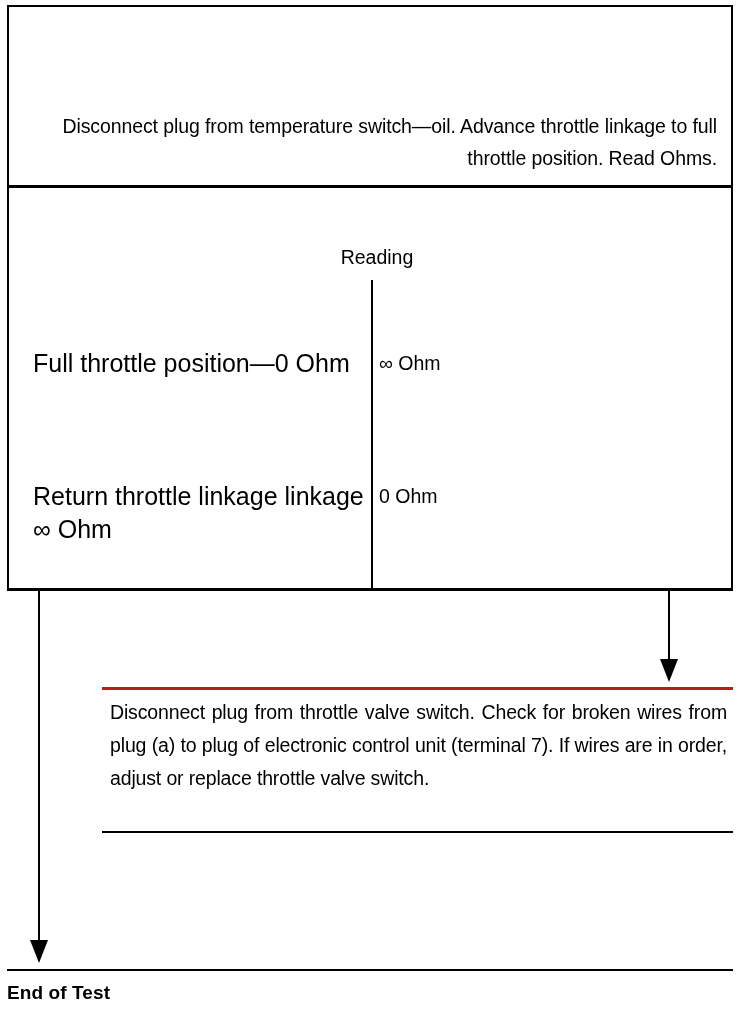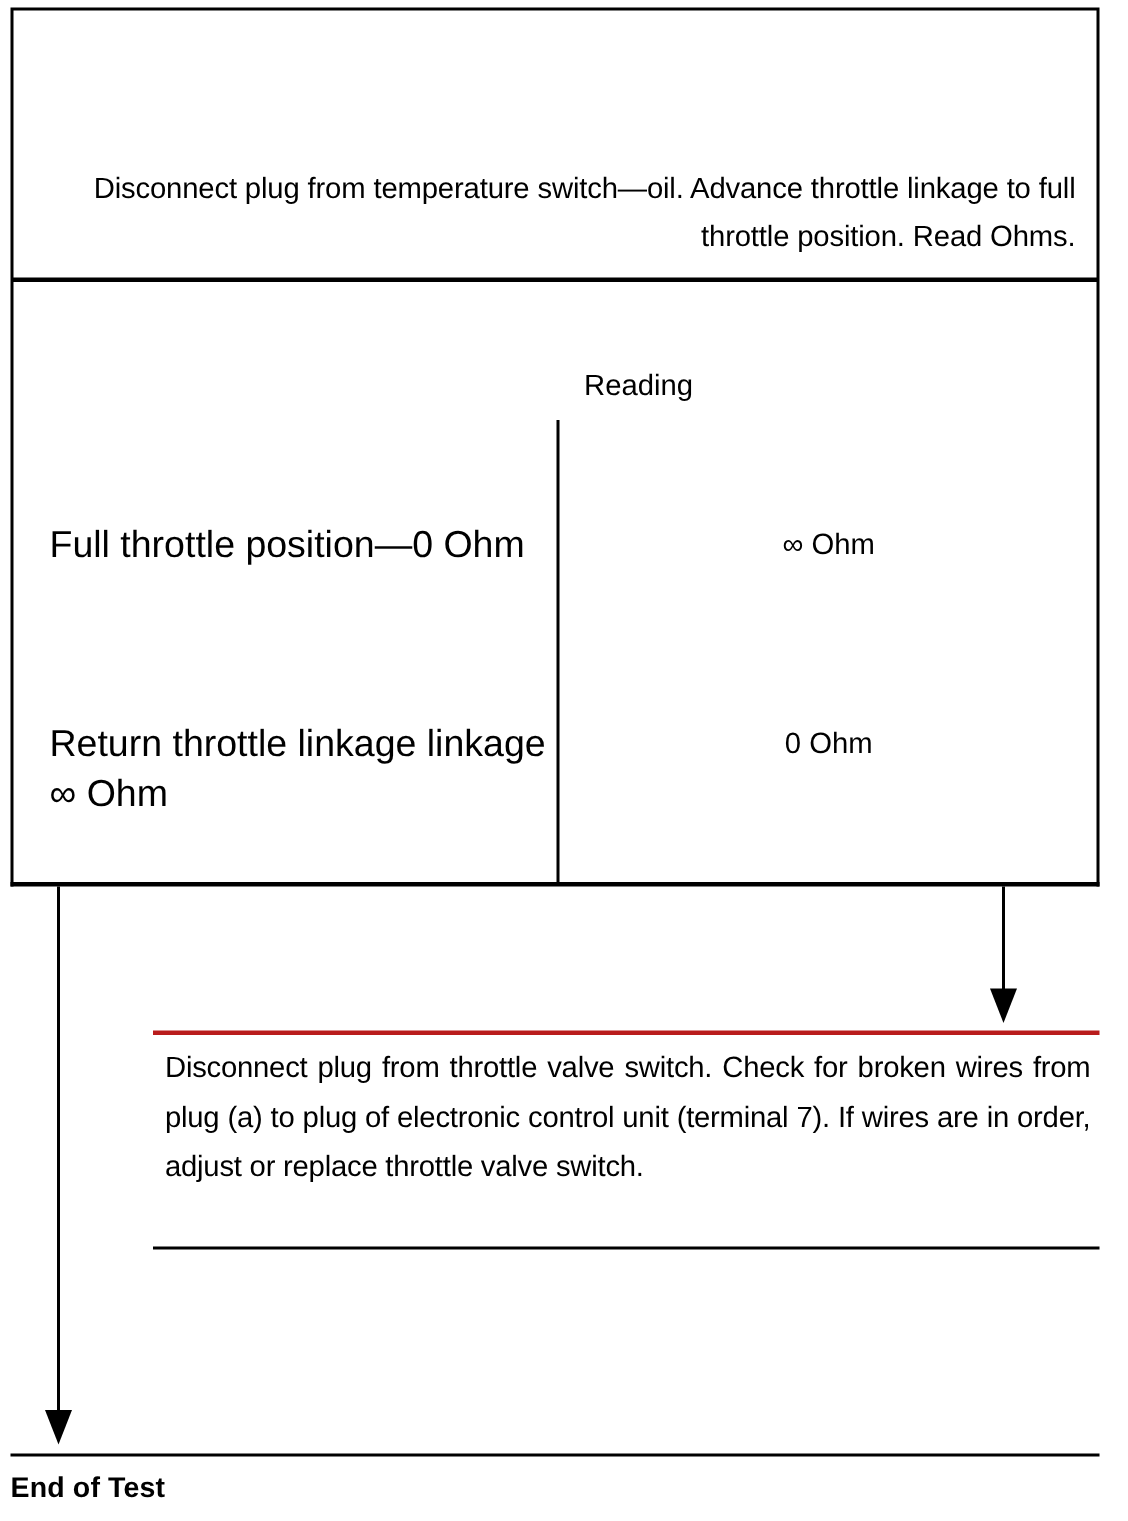--- a/index.html
+++ b/index.html
@@ -56,21 +56,21 @@
     border-top: none;
     border-bottom-width: 3px;
     box-sizing: border-box;
     background: #fff;
   }
   .reading-header {
     position: absolute;
     left: 283px;
     top: 57px;
     width: 170px;
-    text-align: right;
+    text-align: center;
     font-size: 19.5px;
     line-height: 24px;
   }
   .reading-divider {
     position: absolute;
     left: 362px;     
     top: 92px;       
     width: 2px;
     height: 309px;   
     background: #000;
@@ -82,21 +82,20 @@
     font-size: 25px;
     line-height: 33px;
     margin-left: 12px;
   }
   .row-label.r1 { top: 159px; }   
   .row-label.r2 { top: 292px; }   
   .row-value {
     position: absolute;
     left: 370px;
     width: 347px;
-    text-align: center;
     font-size: 19.5px;
     line-height: 33px;
   }
   .row-value.r1 { top: 159px; }
   .row-value.r2 { top: 292px; }
 
   
   .vline {
     position: absolute;
     width: 2px;

